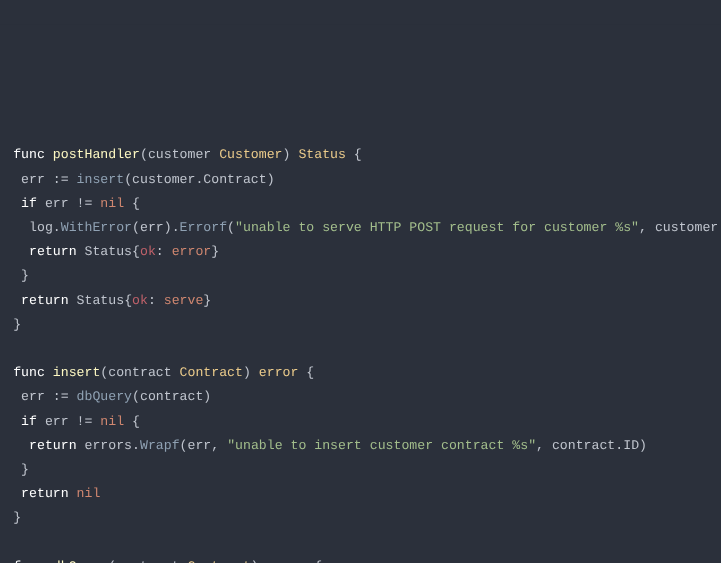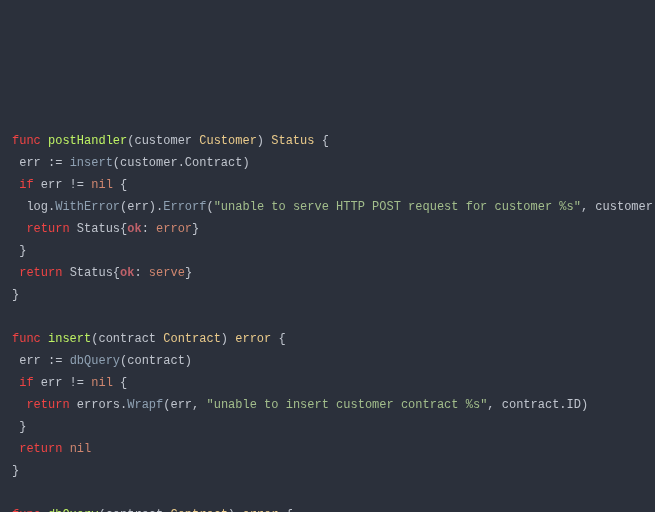--- a/index.html
+++ b/index.html
@@ -9,25 +9,25 @@
     font-family: Consolas, "Courier New", monospace;
     font-size: 12px;
     line-height: 22px;
     color: #c0c5ce;
     white-space: pre;
     overflow-x: auto;
   }
   .code {
     padding: 20px 12px;
   }
-  .kw   { color: #ef4444; }     
-  .fn   { color: #bef264; }     
+  .kw   { color: #ffffff; }     
+  .fn   { color: #fef9c3; }     
   .type { color: #ebcb8b; }     
   .ident{ color: #c0c5ce; }     
-  .field{ color: #bf616a; font-weight: bold; }     
+  .field{ color: #bf616a; }     
   .call { color: #8fa1b3; }     
   .num  { color: #d08770; margin-top: 46px; }     
   .str  { color: #a3be8c; }     
   .op   { color: #c0c5ce; }
 </style>
 </head>
 <body>
 
 
 

